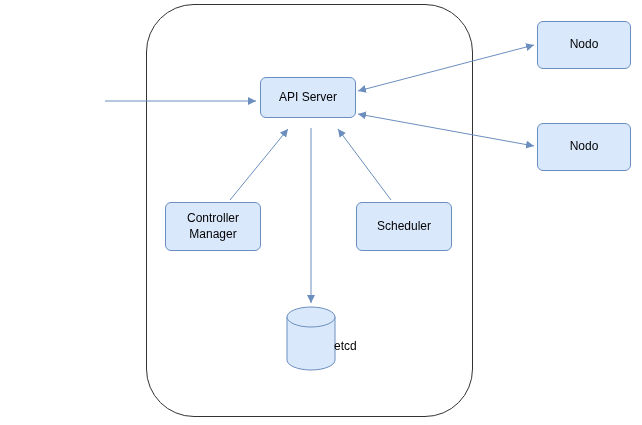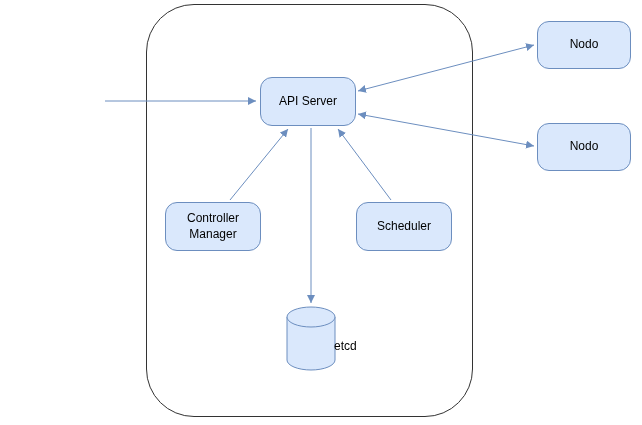--- a/index.html
+++ b/index.html
@@ -29,27 +29,27 @@
     box-sizing: border-box;
   }
   .box {
     position: absolute;
     display: flex;
     align-items: center;
     justify-content: center;
     text-align: center;
     background: var(--node-fill, #dae8fc);
     border: 1px solid var(--node-stroke, #6c8ebf);
-    border-radius: 12px;
+    border-radius: 6px;
     box-sizing: border-box;
     line-height: 1.3;
   }
   .ellipse { border-radius: 50%; }
   #kubectl            { left: 8px;   top: 77px;  width: 97px; height: 49px; }
-  #api-server         { left: 260px; top: 77px;  width: 96px; height: 49px; }
+  #api-server         { left: 260px; top: 77px;  width: 96px; height: 41px; }
   #controller-manager { left: 165px; top: 202px; width: 96px; height: 49px; padding: 0 12px; }
   #scheduler          { left: 356px; top: 202px; width: 96px; height: 49px; }
   #node-1             { left: 537px; top: 21px;  width: 94px; height: 48px; }
   #node-2             { left: 537px; top: 123px; width: 94px; height: 48px; }
   .cylinder {
     position: absolute;
     left: 286px;
     top: 306px;
     width: 50px;
     height: 65px;

